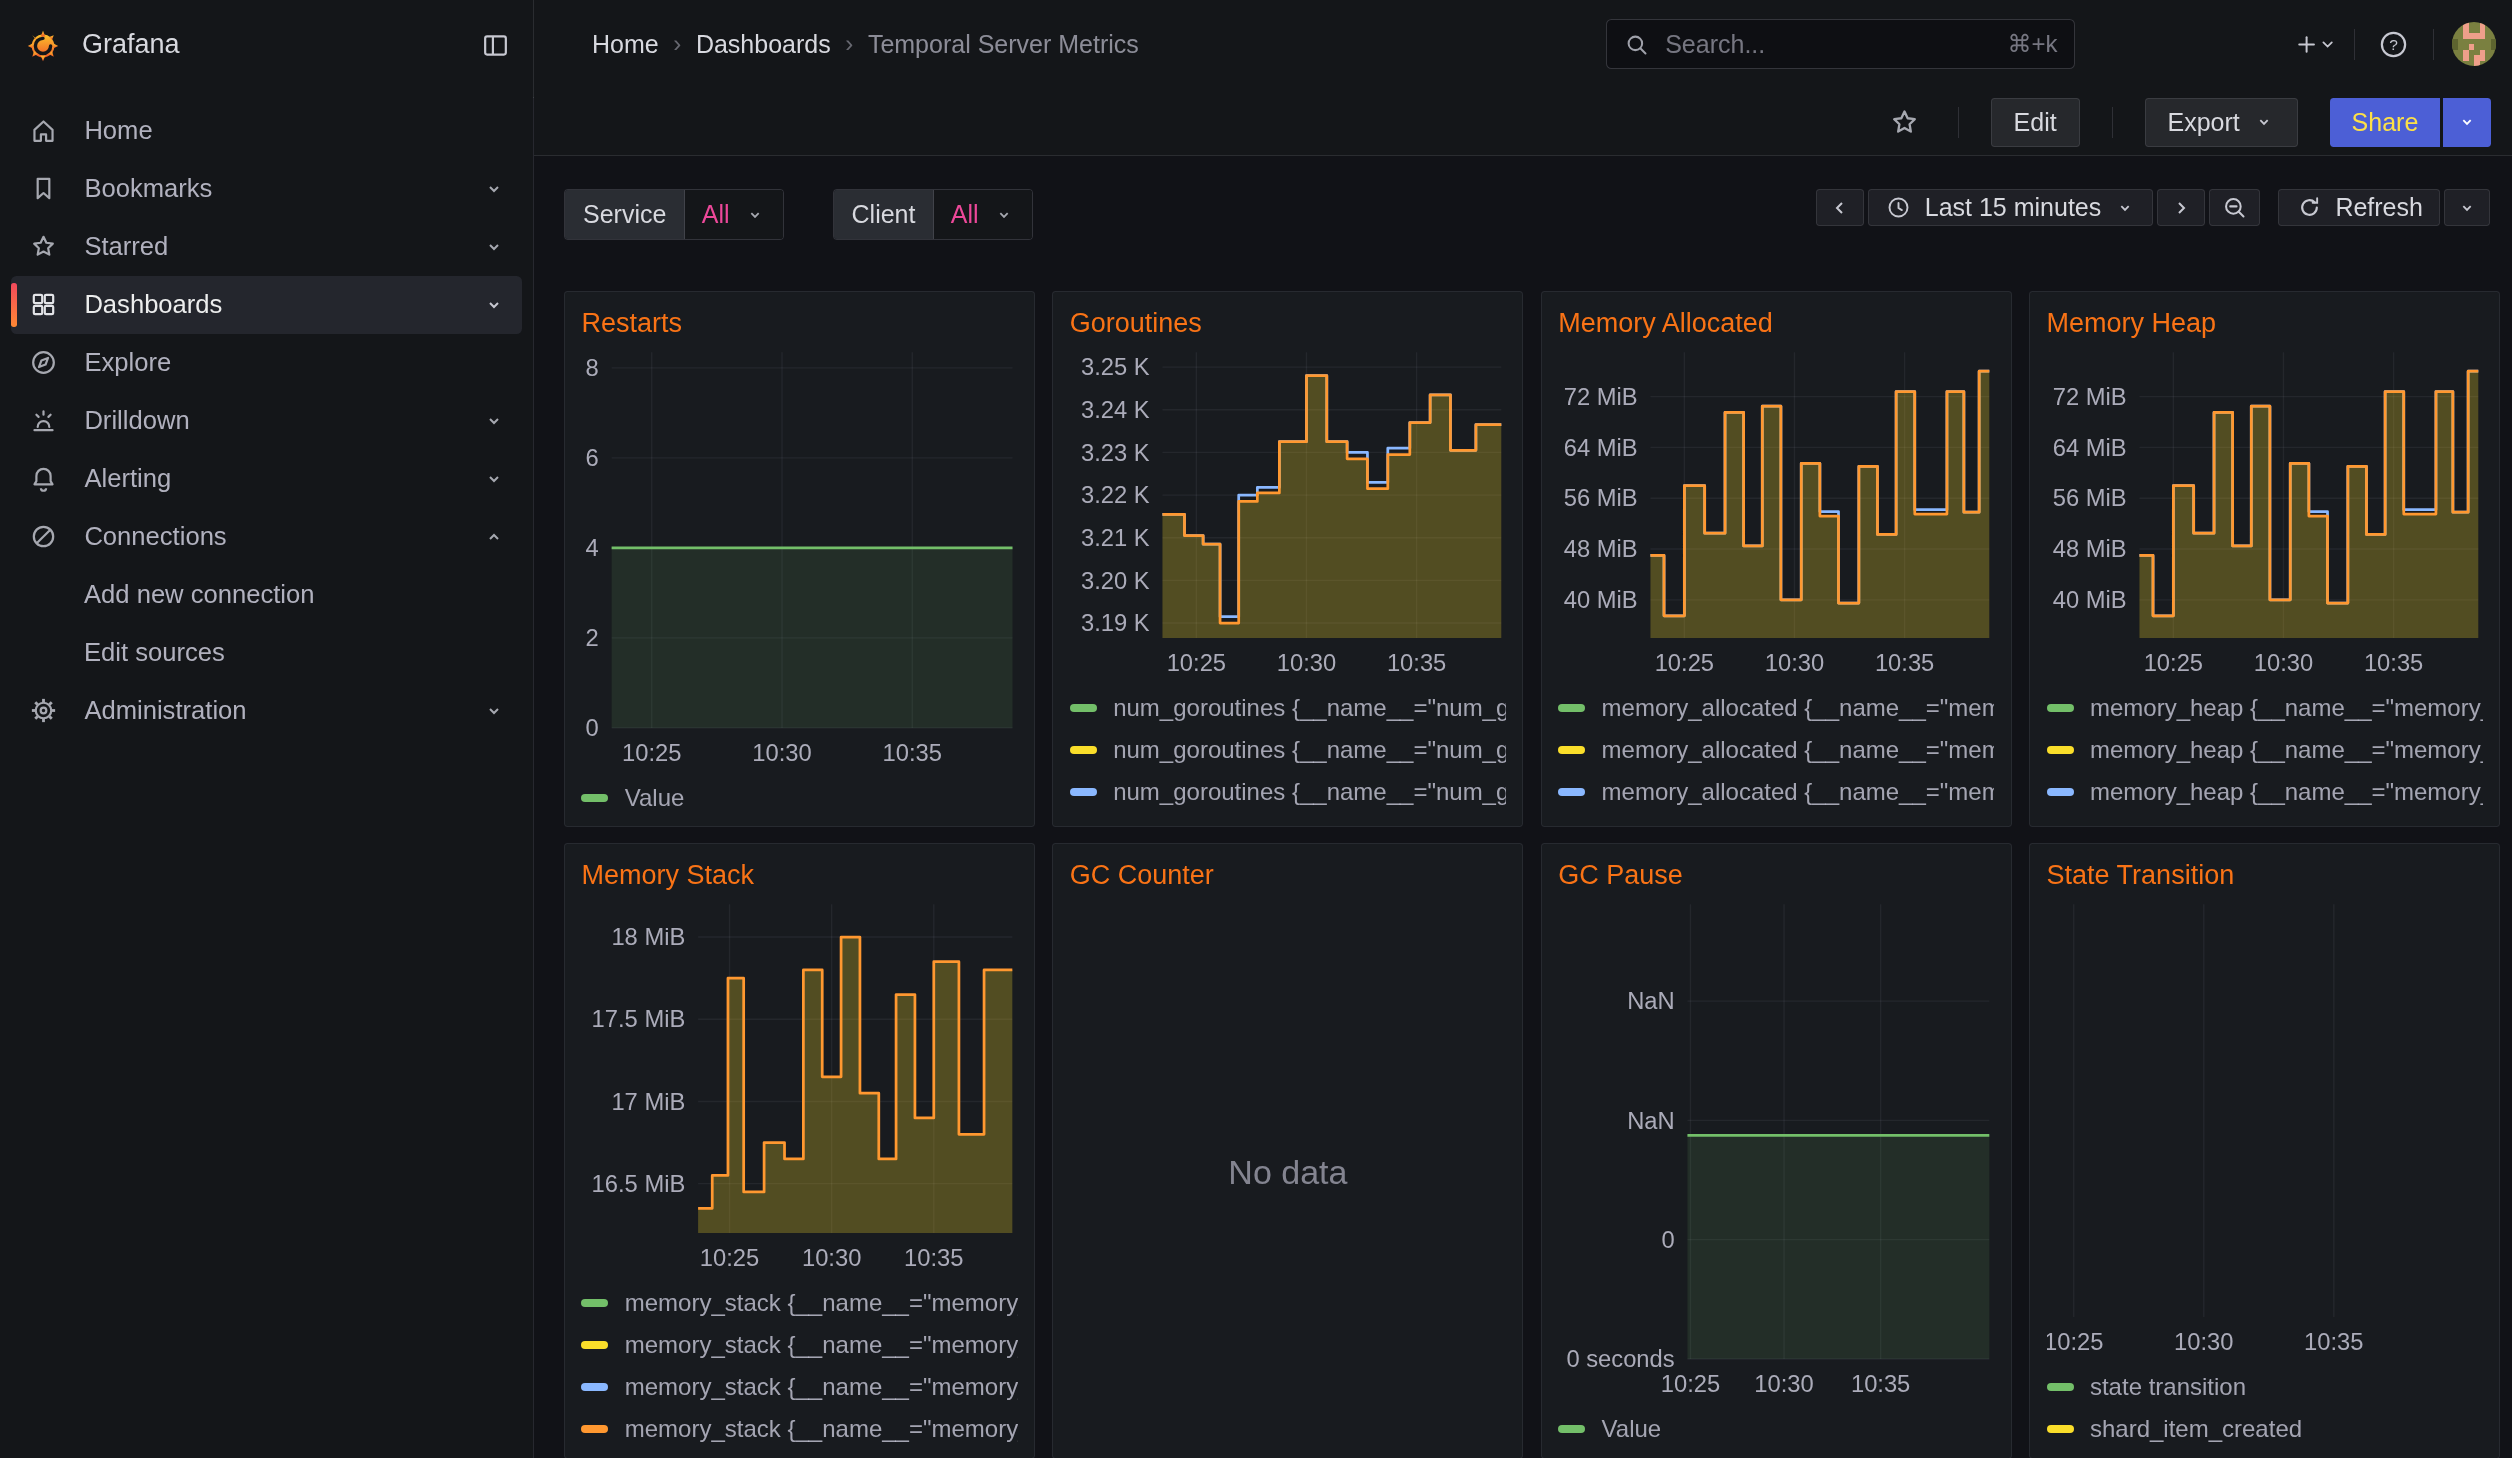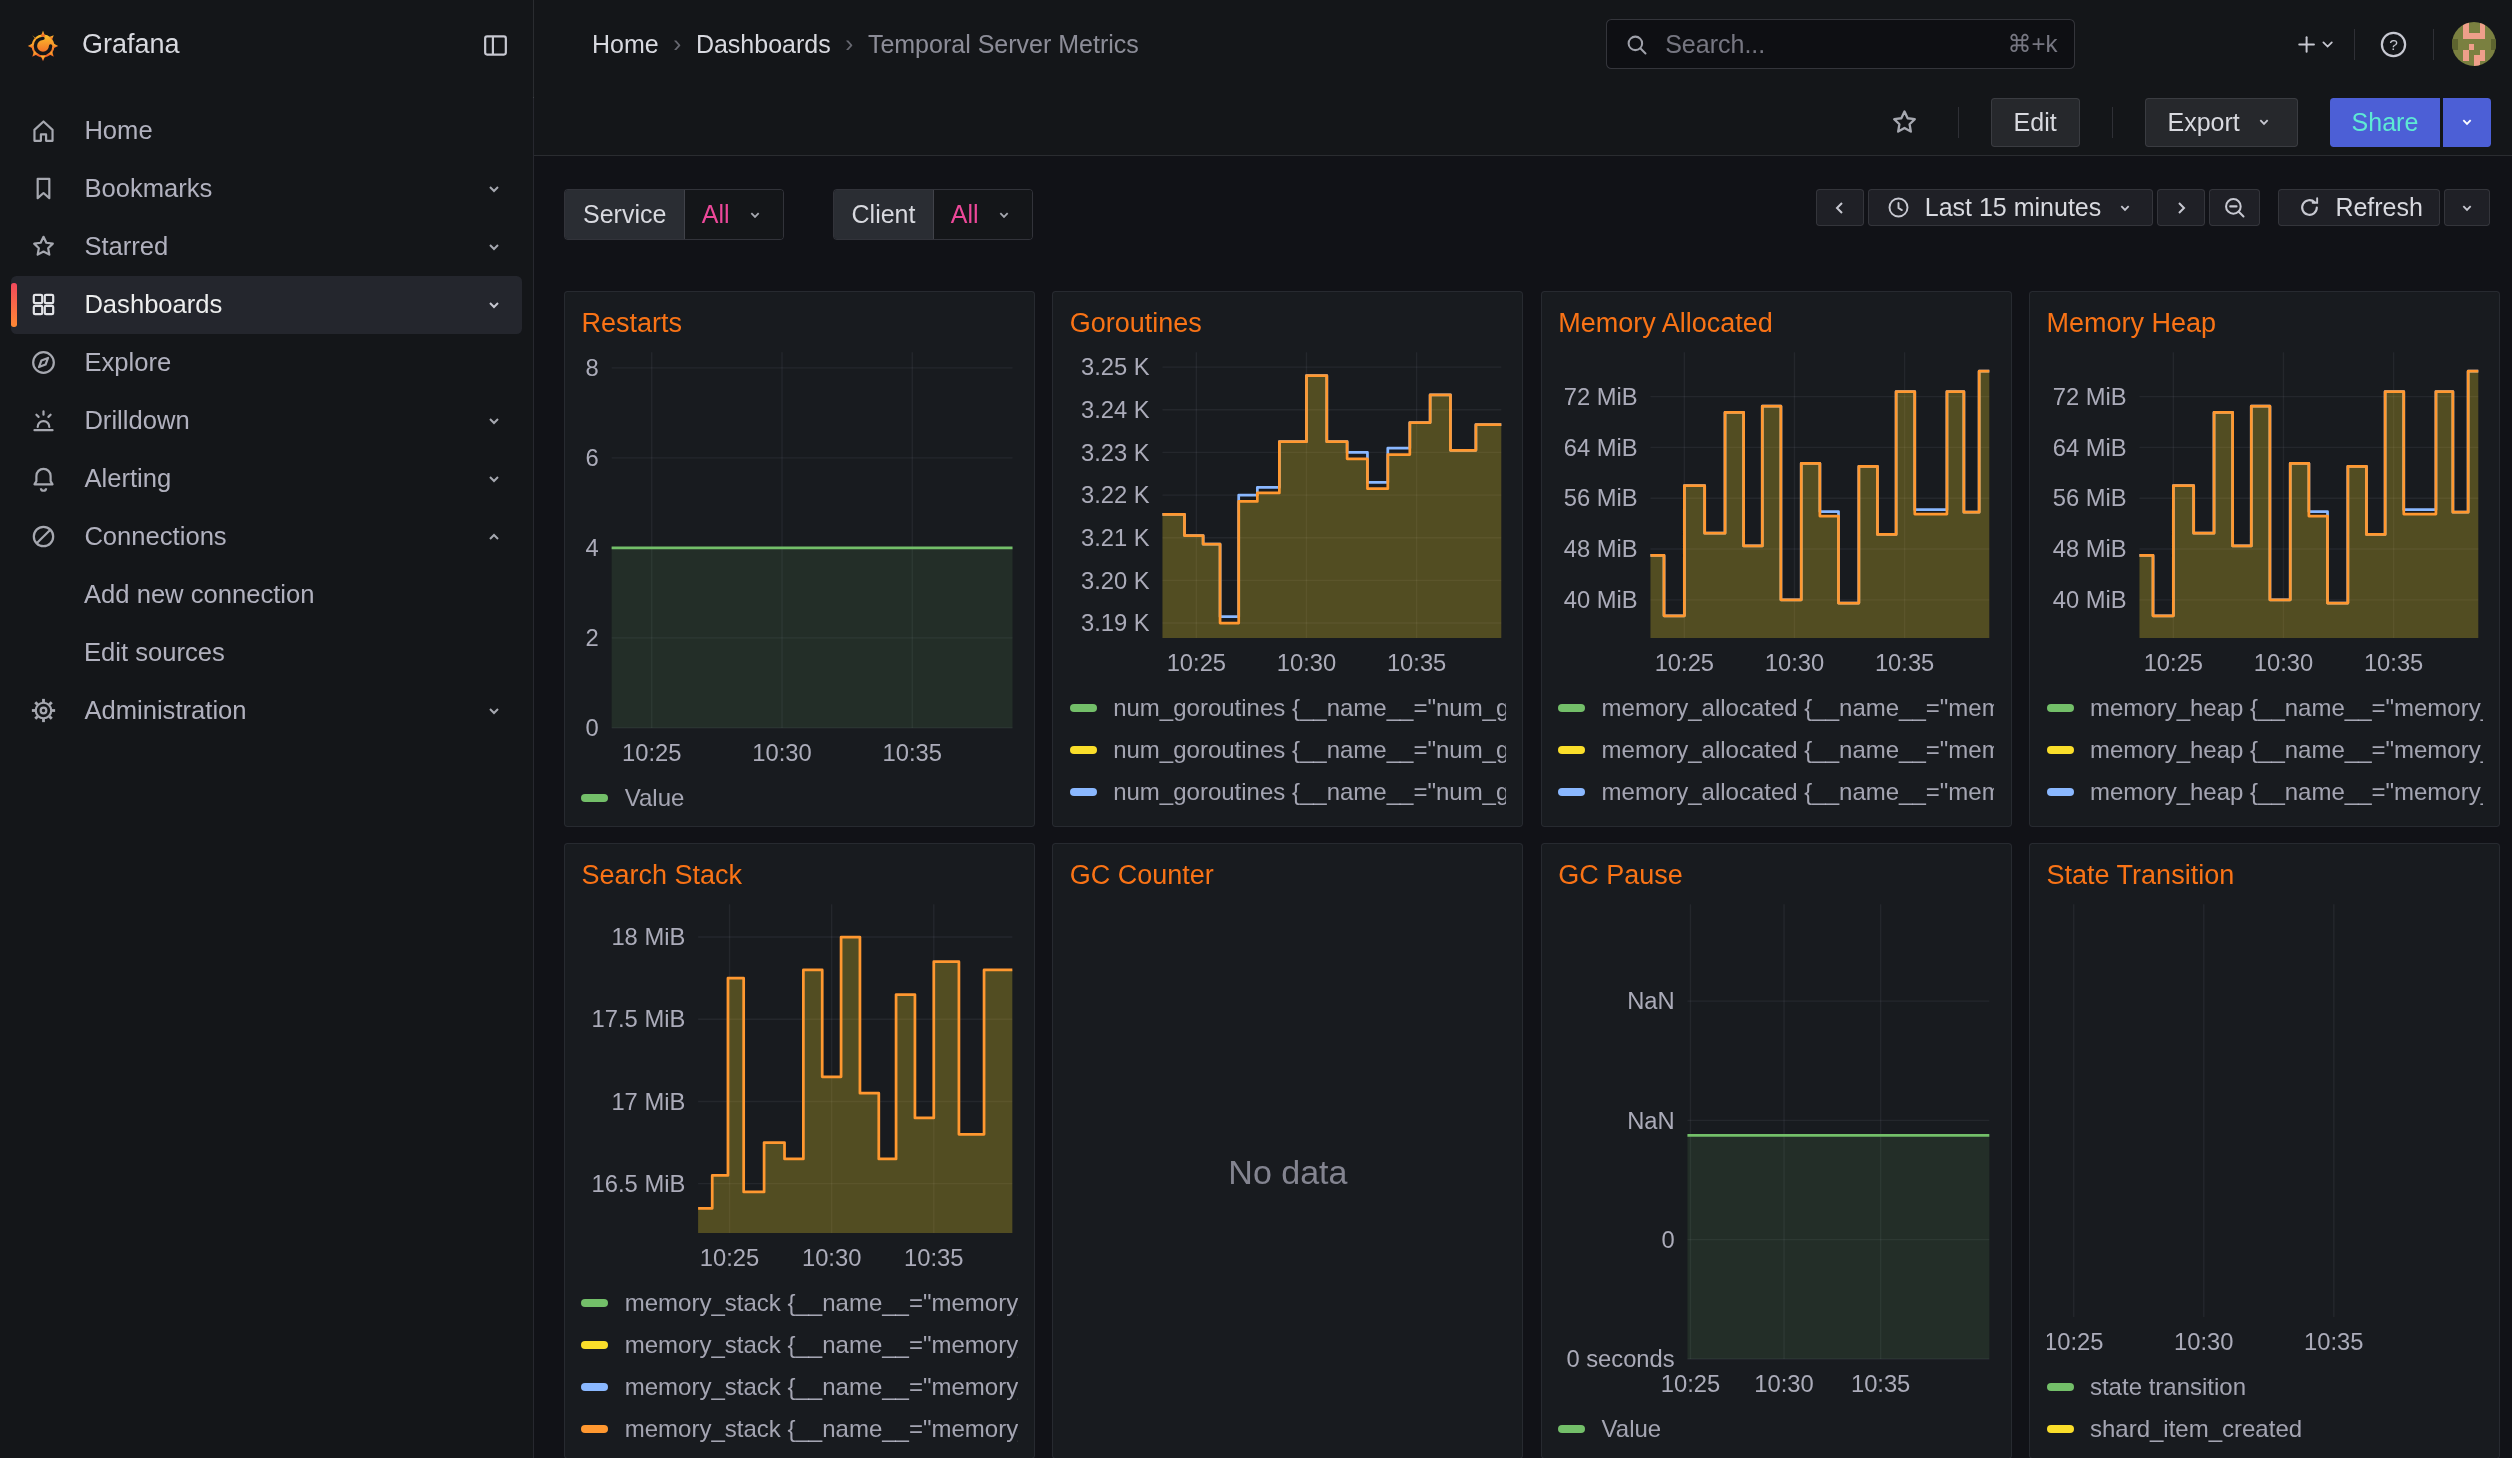--- a/index.html
+++ b/index.html
@@ -34,21 +34,21 @@
   .nav-item .chev{margin-left:auto;}
   .nav-item.active{background:#24262d;color:#eceded;}
   .nav-item.active::before{content:"";position:absolute;left:0;top:7.3px;bottom:7.3px;width:5.5px;border-radius:2.7px;
     background:linear-gradient(180deg,#f2495c 0%,#ff8833 100%);}
   .nav-item.child{padding-left:73px;}
   
   .dash-toolbar{position:absolute;left:534px;top:89px;width:1979px;height:67px;background:#141619;
     border-bottom:0.9px solid rgba(204,204,220,0.12);display:flex;align-items:center;justify-content:flex-end;gap:32px;padding-right:22px;}
   .btn{display:inline-flex;align-items:center;gap:12.8px;height:49px;padding:0 22px;border-radius:3.7px;
     font-size:25px;color:#d8d9df;background:rgba(204,204,220,0.10);border:0.9px solid rgba(204,204,220,0.12);cursor:pointer;}
-  .btn-primary{background:#4c5fd6;border:none;color:#5eead4;font-weight:500;}
+  .btn-primary{background:#4c5fd6;border:none;color:#fde047;font-weight:500;}
   .share-caret{height:49px;width:48px;margin-left:2.7px;border-radius:0 3.7px 3.7px 0;display:flex;align-items:center;justify-content:center;background:#4c5fd6;cursor:pointer;}
   .share-main{border-radius:3.7px 0 0 3.7px;}
   
   .filter-row{position:absolute;left:564px;top:189px;display:flex;gap:49px;}
   .var-group{display:flex;height:51px;border:0.9px solid rgba(204,204,220,0.18);border-radius:3.7px;overflow:hidden;}
   .var-label{display:flex;align-items:center;padding:0 18px;background:#2a2d33;font-size:25px;color:#d8d9df;border-right:0.9px solid rgba(204,204,220,0.14);}
   .var-value{display:flex;align-items:center;gap:14.6px;padding:0 16.4px;background:#141619;font-size:25px;color:#ec4899;cursor:pointer;}
   .time-row{position:absolute;right:22px;top:189px;display:flex;gap:3.7px;align-items:center;}
   .seg{display:flex;align-items:center;gap:12.8px;height:37px;padding:0 16.4px;border-radius:3.7px;
     background:rgba(204,204,220,0.08);border:0.9px solid rgba(204,204,220,0.12);font-size:25px;color:#d8d9df;cursor:pointer;}
@@ -526,21 +526,21 @@
           <span class="legend-label">memory_heap {__name__="memory_h</span>
         </div>
         <div class="legend-row">
           <span class="pill" style="background: rgb(138, 184, 255);"></span>
           <span class="legend-label">memory_heap {__name__="memory_h</span>
         </div>
         <div class="legend-row"></div>
       </div>
     </section>
     <section class="panel">
-      <div class="panel-title">Search Stack</div>
+      <div class="panel-title">Memory Stack</div>
       <div class="chart"><svg width="437" height="380" viewBox="0 0 478 416">
           <line x1="162.4" y1="10" x2="162.4" y2="370" stroke="rgba(204,204,220,0.07)" stroke-width="1.5"></line>
           <line x1="274.2" y1="10" x2="274.2" y2="370" stroke="rgba(204,204,220,0.07)" stroke-width="1.5"></line>
           <line x1="386" y1="10" x2="386" y2="370" stroke="rgba(204,204,220,0.07)" stroke-width="1.5"></line>
           <line x1="128" y1="45.99999999999987" x2="472" y2="45.99999999999987" stroke="rgba(204,204,220,0.07)" stroke-width="1.5"></line>
           <text x="114" y="54.99999999999987" text-anchor="end" font-size="26" fill="rgba(204,204,220,0.82)">18 MiB</text>
           <line x1="128" y1="135.9999999999999" x2="472" y2="135.9999999999999" stroke="rgba(204,204,220,0.07)" stroke-width="1.5"></line>
           <text x="114" y="144.9999999999999" text-anchor="end" font-size="26" fill="rgba(204,204,220,0.82)">17.5 MiB</text>
           <line x1="128" y1="225.9999999999999" x2="472" y2="225.9999999999999" stroke="rgba(204,204,220,0.07)" stroke-width="1.5"></line>
           <text x="114" y="234.9999999999999" text-anchor="end" font-size="26" fill="rgba(204,204,220,0.82)">17 MiB</text>

